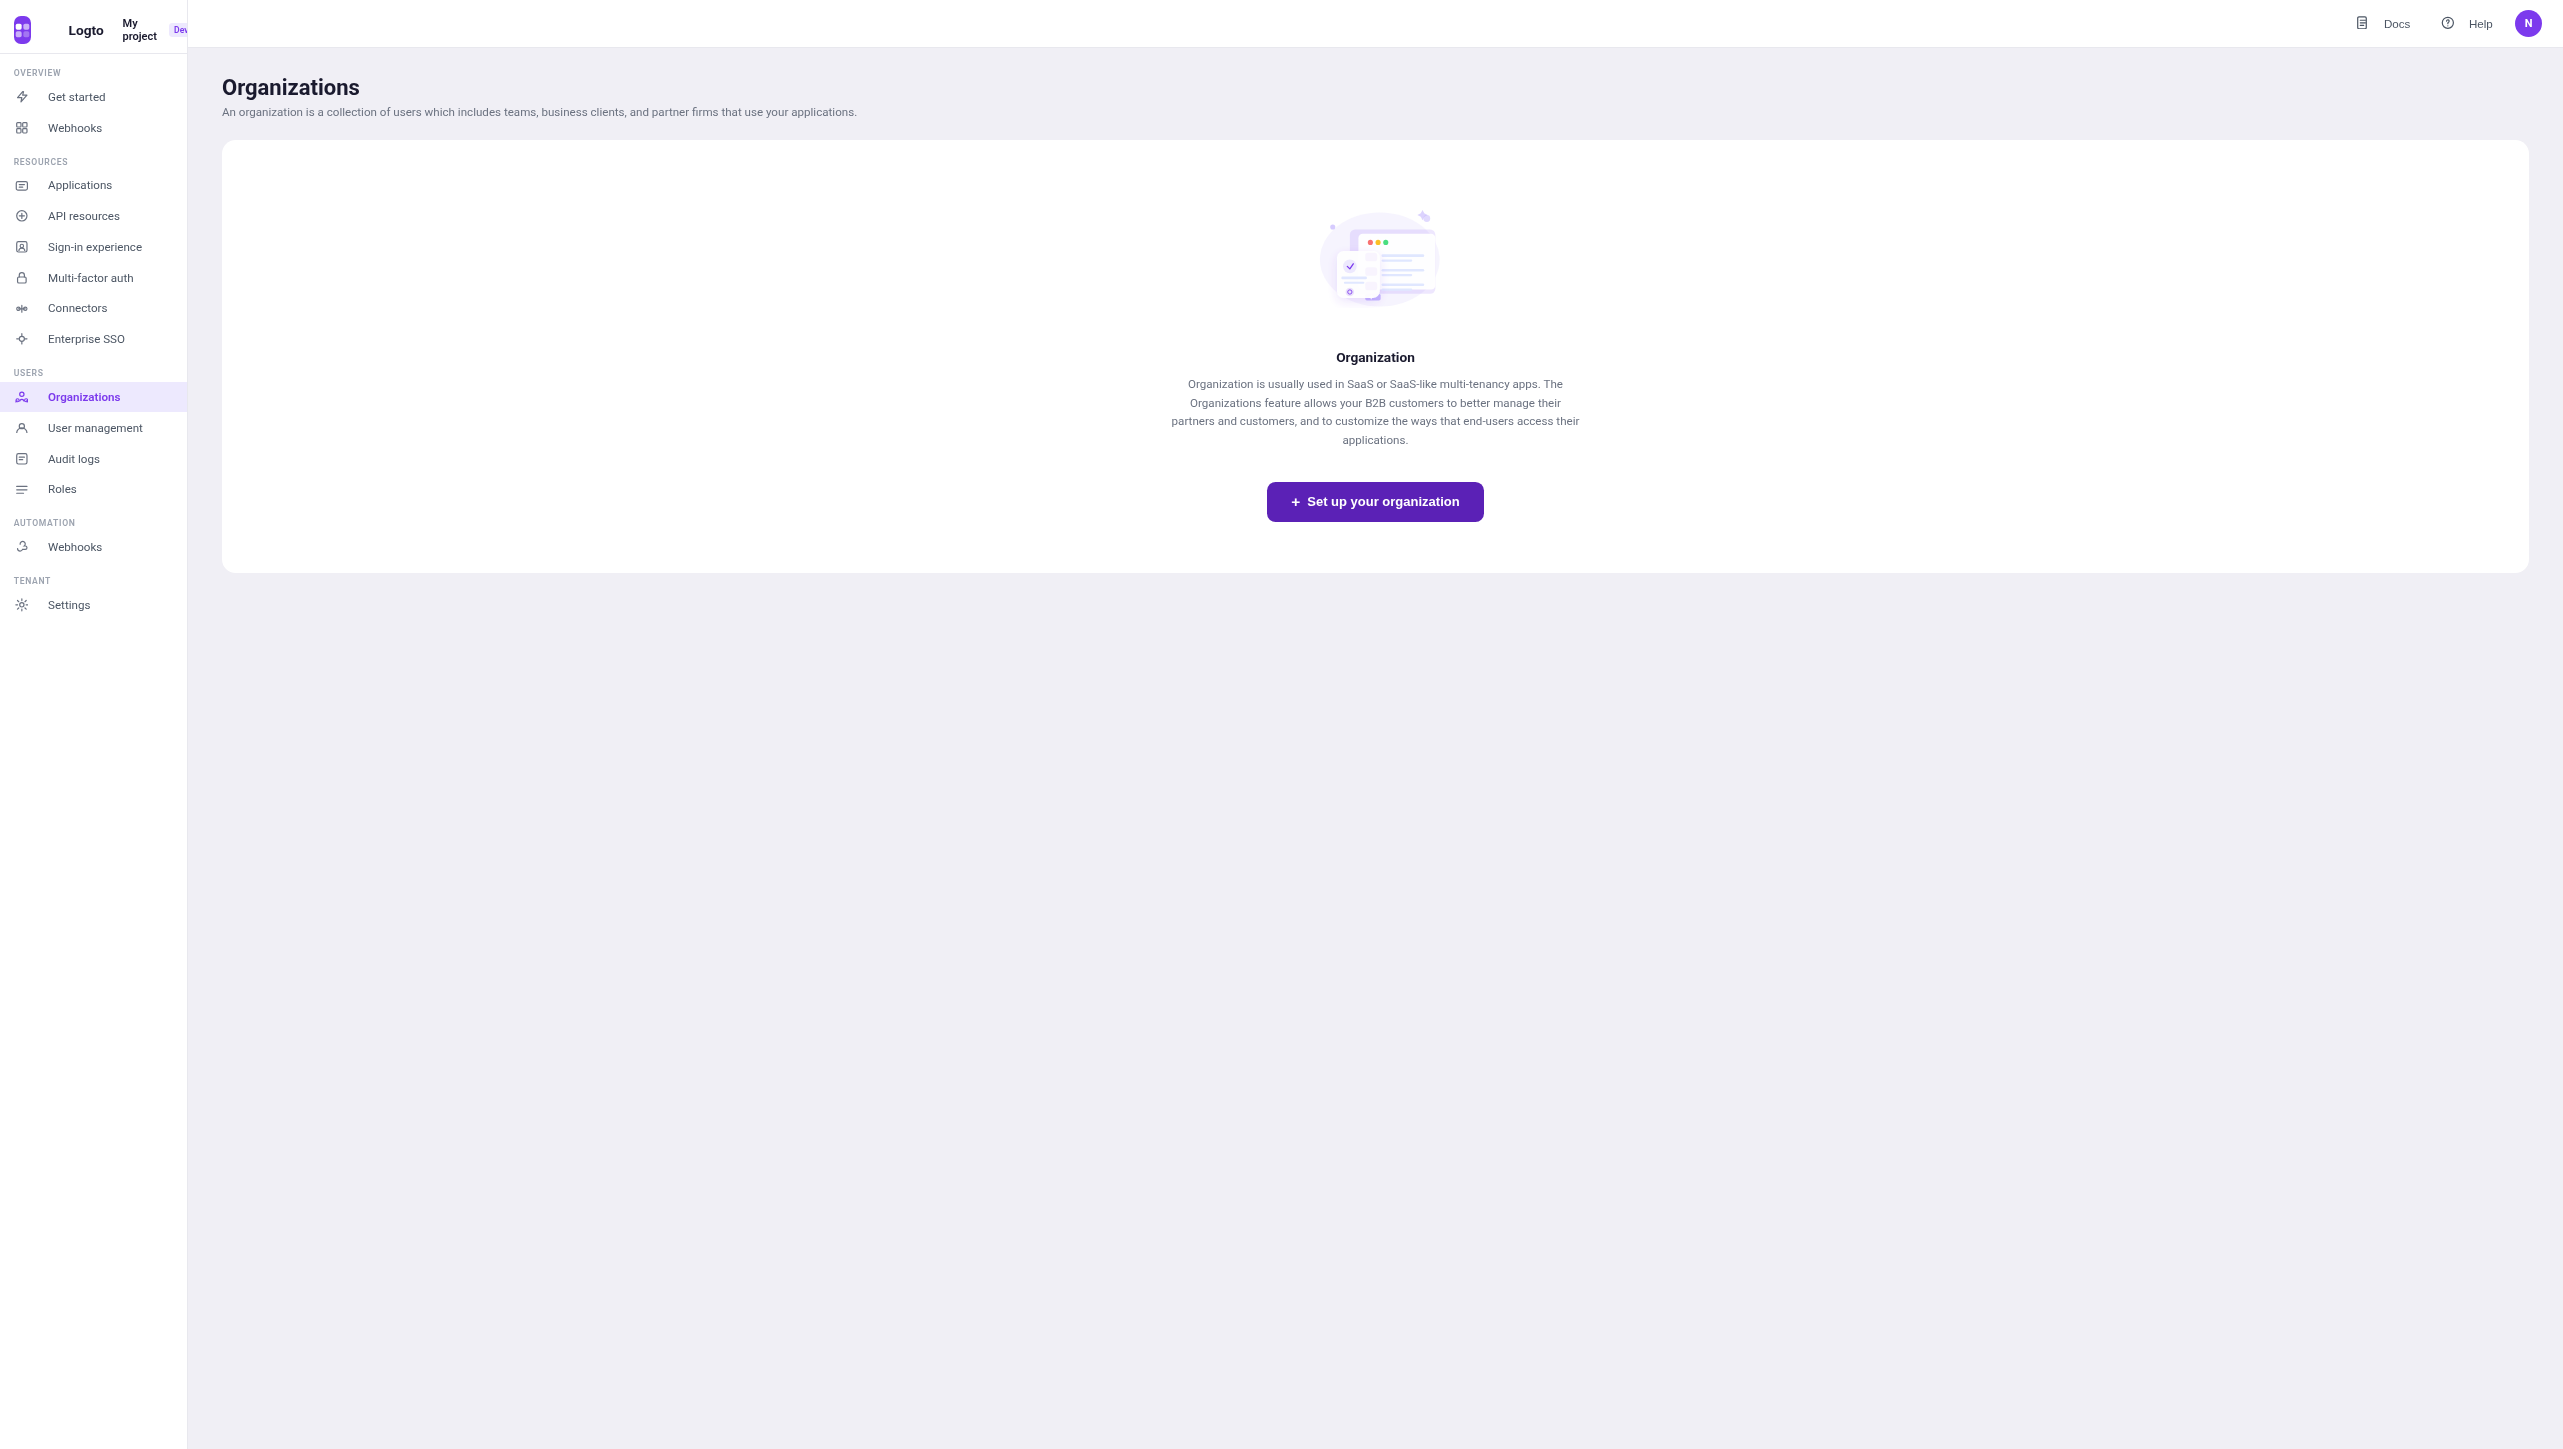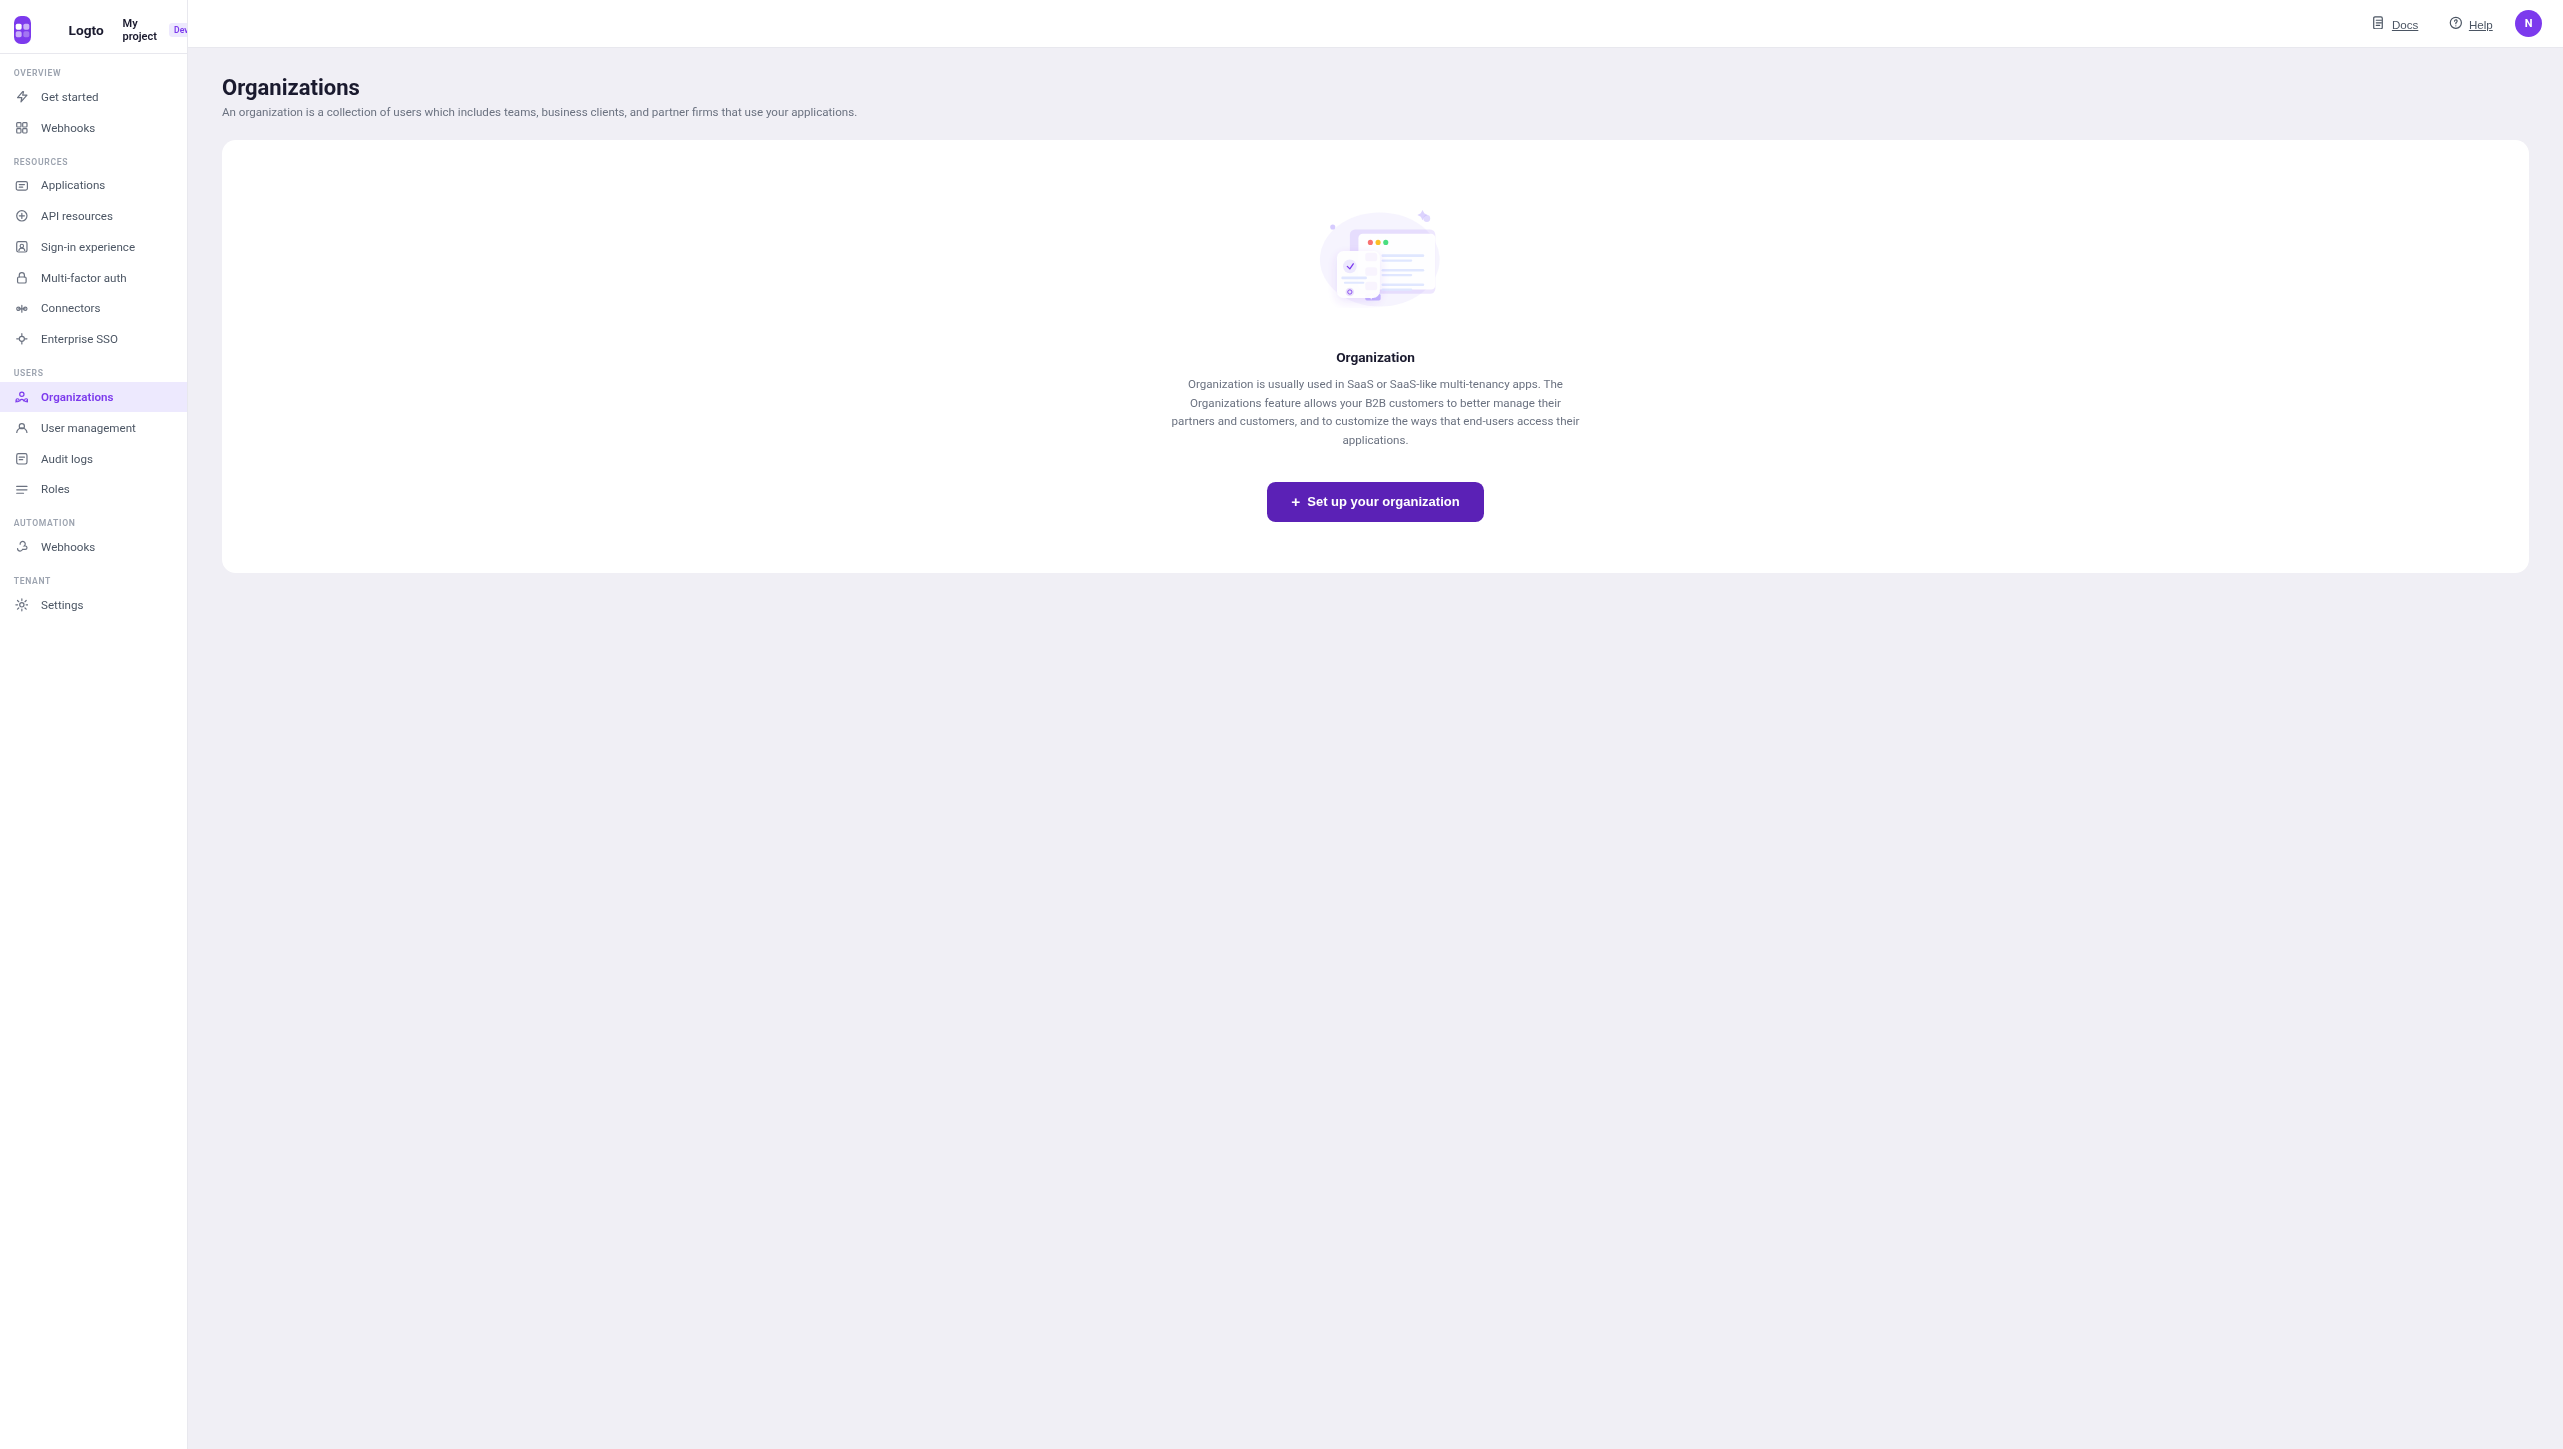--- a/index.html
+++ b/index.html
@@ -92,21 +92,21 @@
       font-weight: 600;
       color: #9ca3af;
       letter-spacing: 0.08em;
       text-transform: uppercase;
       padding: 13.7px 13.7px 3.4px 13.7px;
     }
 
     .sidebar-item {
       display: flex;
       align-items: center;
-      gap: 12px;
+      gap: 19px;
       padding: 7.7px 13.7px;
       cursor: pointer;
       color: #4b5563;
       border-radius: 0;
       transition: background 0.15s;
       font-size: 11.6px;
     }
     .sidebar-item.active {
       background: #ede9fe;
       color: #7c3aed;
@@ -139,30 +139,29 @@
       display: flex;
       align-items: center;
       justify-content: flex-end;
       padding: 0 20.6px;
       height: 48px;
       gap: 13.7px;
     }
 
     .header-btn {
       display: flex;
-      align-items: flex-end;
-      gap: 6px;
+      align-items: center;
+      gap: 14px;
       color: #4b5563;
       cursor: pointer;
       font-size: 11.6px;
       padding: 5.1px 8.6px;
       border-radius: 5.1px;
       border: none;
       background: none;
-      text-decoration: underline;
     }
 
     .avatar {
       width: 27.4px;
       height: 27.4px;
       background: #7c3aed;
       border-radius: 50%;
       display: flex;
       align-items: center;
       justify-content: center;

